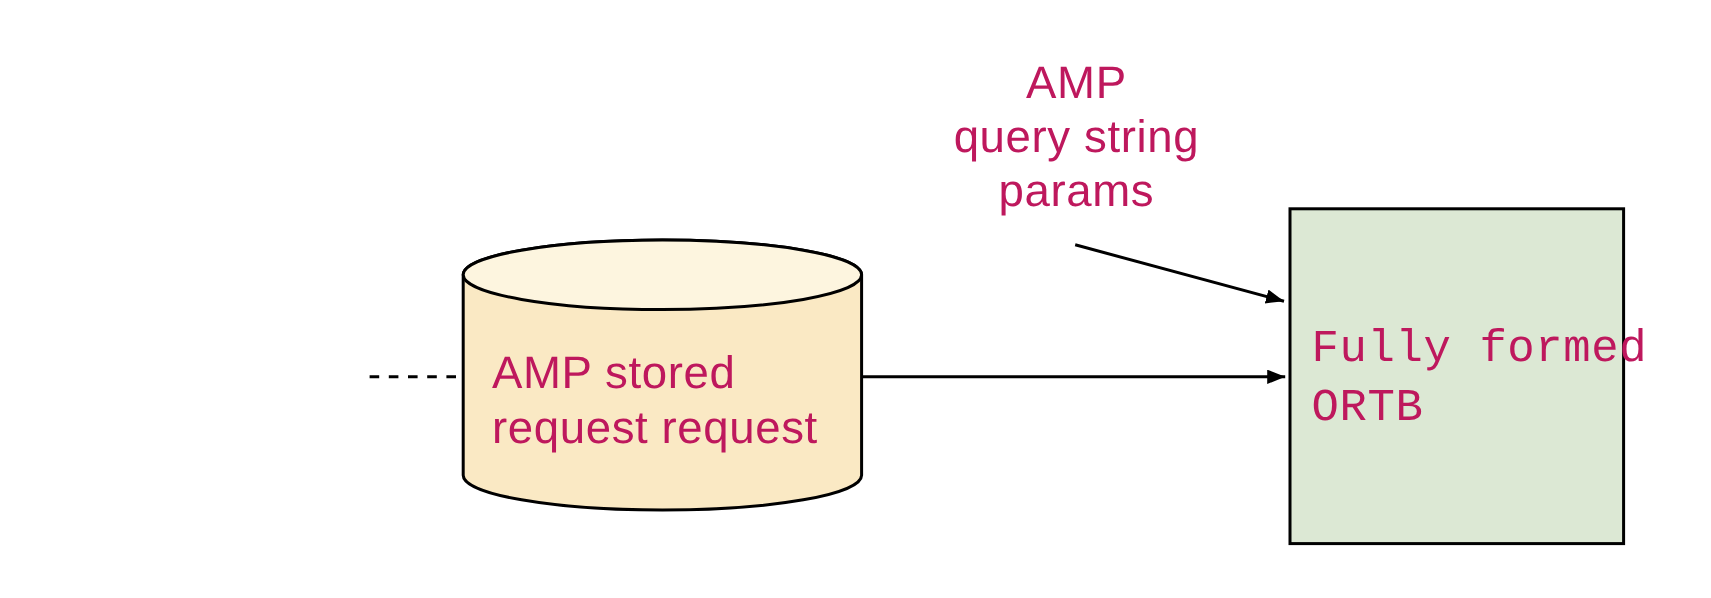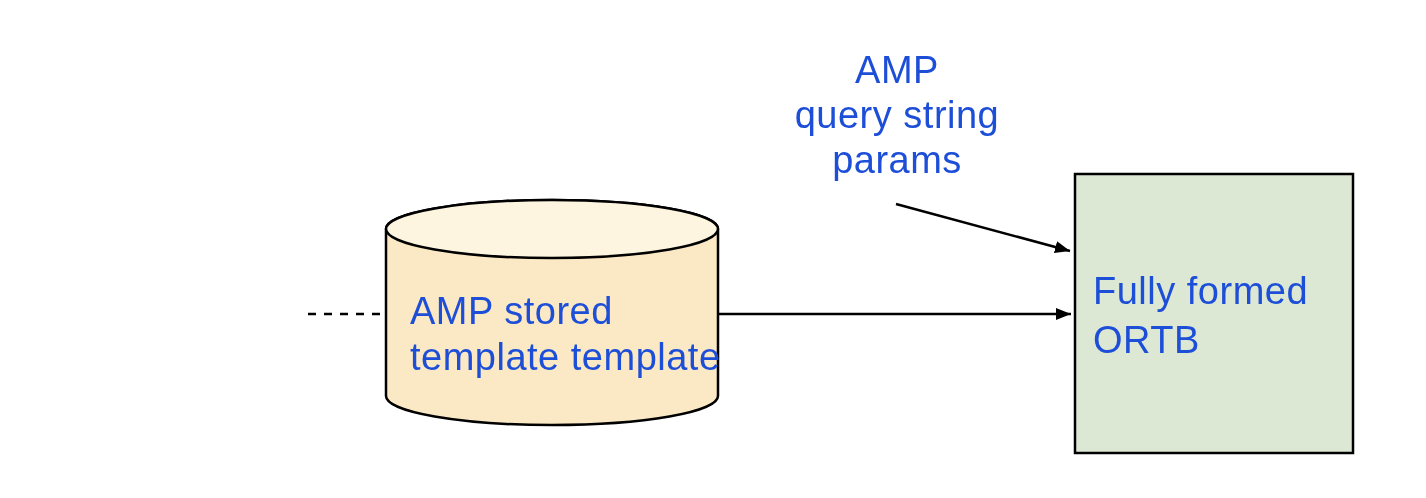--- a/index.html
+++ b/index.html
@@ -17,36 +17,37 @@
   }
   .canvas svg {
     position: absolute;
     left: 0;
     top: 0;
   }
   .label {
     position: absolute;
     font-size: 38px;
     line-height: 46px;
-    color: #1d4ed8;
+    color: #be185d;
     letter-spacing: 0.5px;
     white-space: pre-line;
   }
   .label-tag-id {
     left: 52px;
     top: 288px;
   }
   .label-cylinder {
     left: 410px;
     top: 288px;
   }
   .label-box {
     left: 1093px;
     top: 267px;
     line-height: 49px;
+    font-family: Liberation Mono, monospace;
   }
   .label-query-params {
     left: 747px;
     top: 48px;
     width: 300px;
     line-height: 45px;
     text-align: center;
   }
 </style>
 </head>
@@ -70,21 +71,21 @@
 
     <line x1="718" y1="314" x2="1071" y2="314" stroke="#000000" stroke-width="2.5" marker-end="url(#arrowhead)"></line>
 
     <line x1="896" y1="204" x2="1070" y2="251" stroke="#000000" stroke-width="2.5" marker-end="url(#arrowhead)"></line>
 
     <rect x="1075" y="174" width="278" height="279" stroke="#000000" stroke-width="2.5" fill="#DCE8D4"></rect>
   </svg>
 
 
   <div class="label label-cylinder">AMP stored
-template template</div>
+request request</div>
 
   <div class="label label-query-params">AMP
 query string
 params</div>
 
   <div class="label label-box">Fully formed
 ORTB</div>
 
 </div>
 

